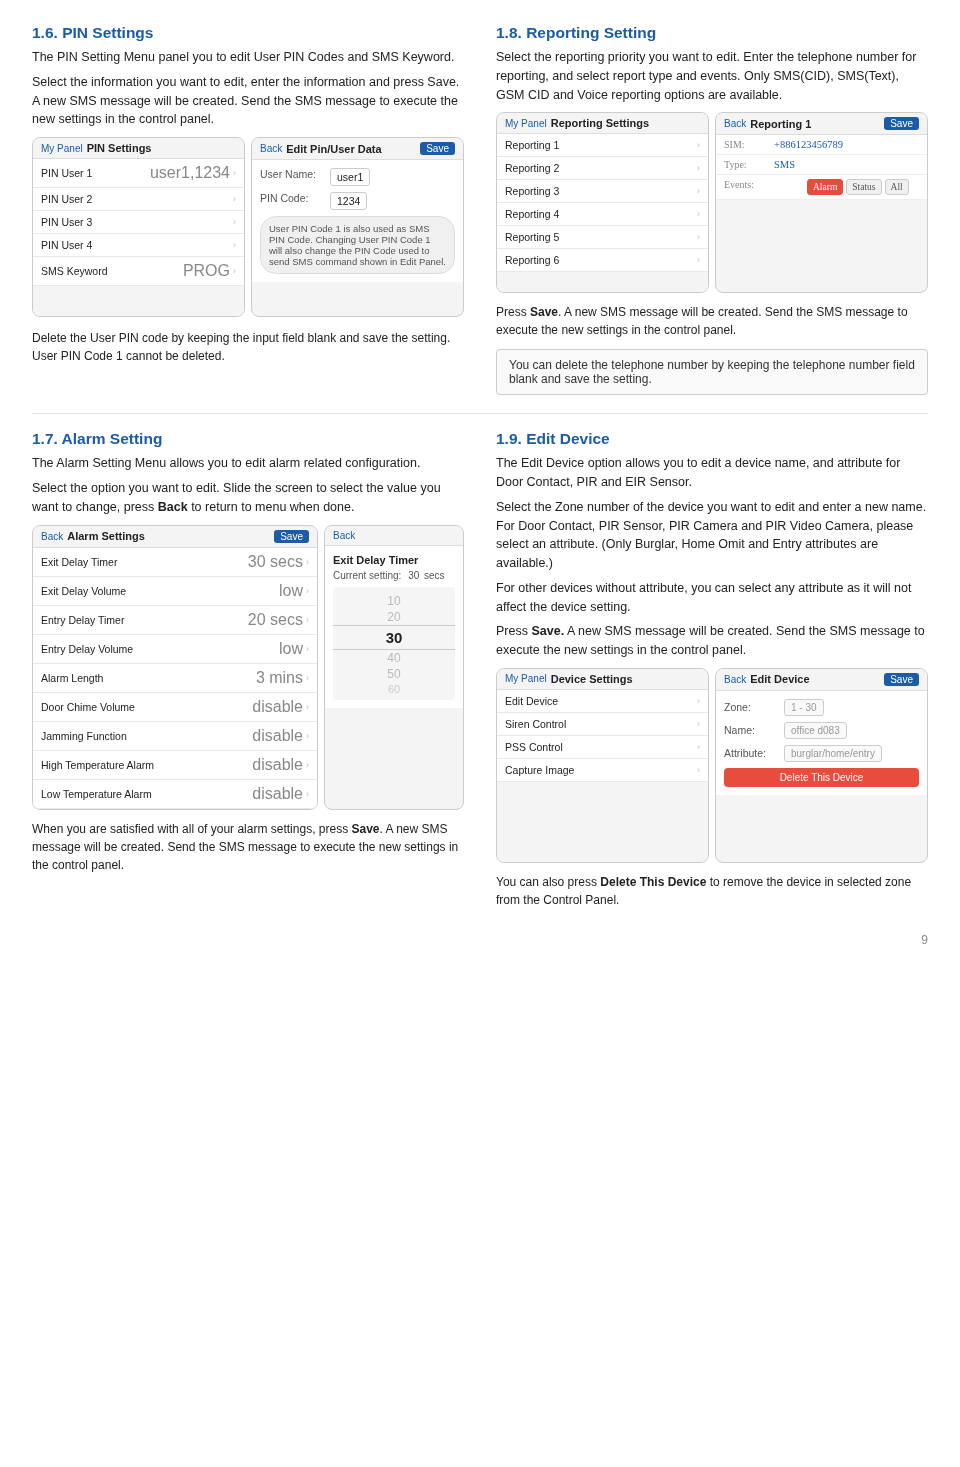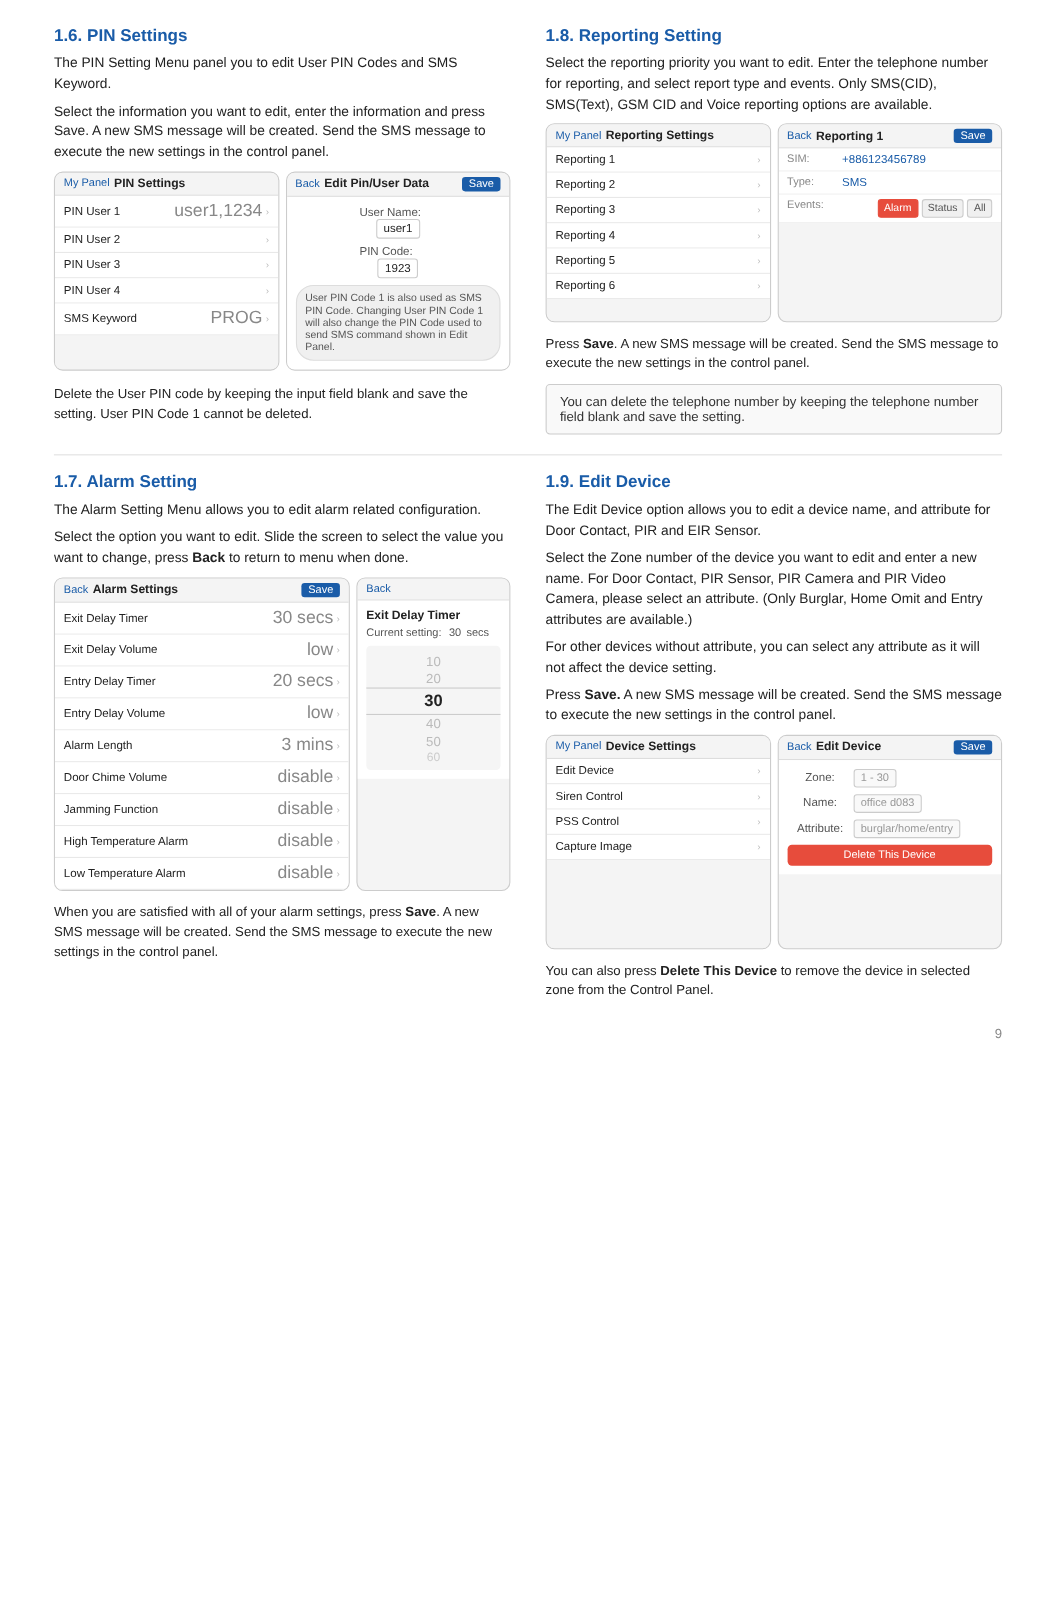--- a/index.html
+++ b/index.html
@@ -5,21 +5,21 @@
     * { box-sizing: border-box; margin: 0; padding: 0; }
     body {
       font-family: Arial, Helvetica, sans-serif;
       font-size: 13px;
       background: #fff;
       color: #222;
       width: 960px;
       min-height: 1467px;
     }
     .page {
-      padding: 24px 49px;
+      padding: 24px 32px;
     }
     
     .two-col {
       display: flex;
       gap: 32px;
       margin-bottom: 18px;
     }
     .col-left { flex: 1; }
     .col-right { flex: 1; }
 
@@ -76,24 +76,22 @@
     .panel-row .pr-value { color: #888; font-size: 16px; margin-right: 3px; }
     .panel-row .pr-chevron { color: #bbb; font-size: 9px; }
 
     
     .edit-form {
       padding: 8px;
       background: #fff;
     }
     .edit-form .form-row {
       display: flex;
-      align-items: center;
       margin-bottom: 6px;
       font-size: 10.5px;
-      flex-direction: column;
     }
     .edit-form .form-label { width: 70px; color: #555; }
     .edit-form .form-value {
       border: 1px solid #ccc;
       border-radius: 3px;
       padding: 2px 6px;
       font-size: 10.5px;
       background: #fff;
     }
     .note-box {
@@ -128,21 +126,20 @@
     }
     .device-edit-form {
       padding: 8px;
       background: #fff;
     }
     .device-edit-form .form-row {
       display: flex;
       align-items: center;
       margin-bottom: 6px;
       font-size: 10.5px;
-      text-align: center;
     }
     .device-edit-form .form-label { width: 60px; color: #555; }
     .device-edit-form .form-value {
       border: 1px solid #ccc;
       border-radius: 3px;
       padding: 2px 6px;
       font-size: 10px;
       background: #f9f9f9;
       color: #999;
     }
@@ -177,20 +174,21 @@
       margin-left: 33px;
     }
 
     
     .info-row {
       display: flex;
       padding: 4px 8px;
       border-bottom: 1px solid #eee;
       font-size: 10.5px;
       background: #fff;
+      font-family: Liberation Serif, serif;
     }
     .info-row .ir-label { width: 50px; color: #888; font-size: 10px; }
     .ir-value { color: #1a5ca8; font-size: 10.5px; }
     .ir-value.sms-val { color: #1a5ca8; }
 
     
     .section-sep {
       border: none;
       border-top: 1px solid #e0e0e0;
       margin: 16px 0;
@@ -270,21 +268,21 @@
             <span class="ph-title">Edit Pin/User Data</span>
             <span class="ph-save">Save</span>
           </div>
           <div class="edit-form">
             <div class="form-row">
               <span class="form-label">User Name:</span>
               <span class="form-value">user1</span>
             </div>
             <div class="form-row">
               <span class="form-label">PIN Code:</span>
-              <span class="form-value">1923</span>
+              <span class="form-value">1234</span>
             </div>
             <div class="note-box">User PIN Code 1 is also used as SMS PIN Code. Changing User PIN Code 1 will also change the PIN Code used to send SMS command shown in Edit Panel.</div>
           </div>
         </div>
       </div>
 
       <p style="margin-top:12px; font-size:12px;">
         Delete the User PIN code by keeping the input field blank and save the setting. User PIN Code 1 cannot be deleted.
       </p>
     </div>

